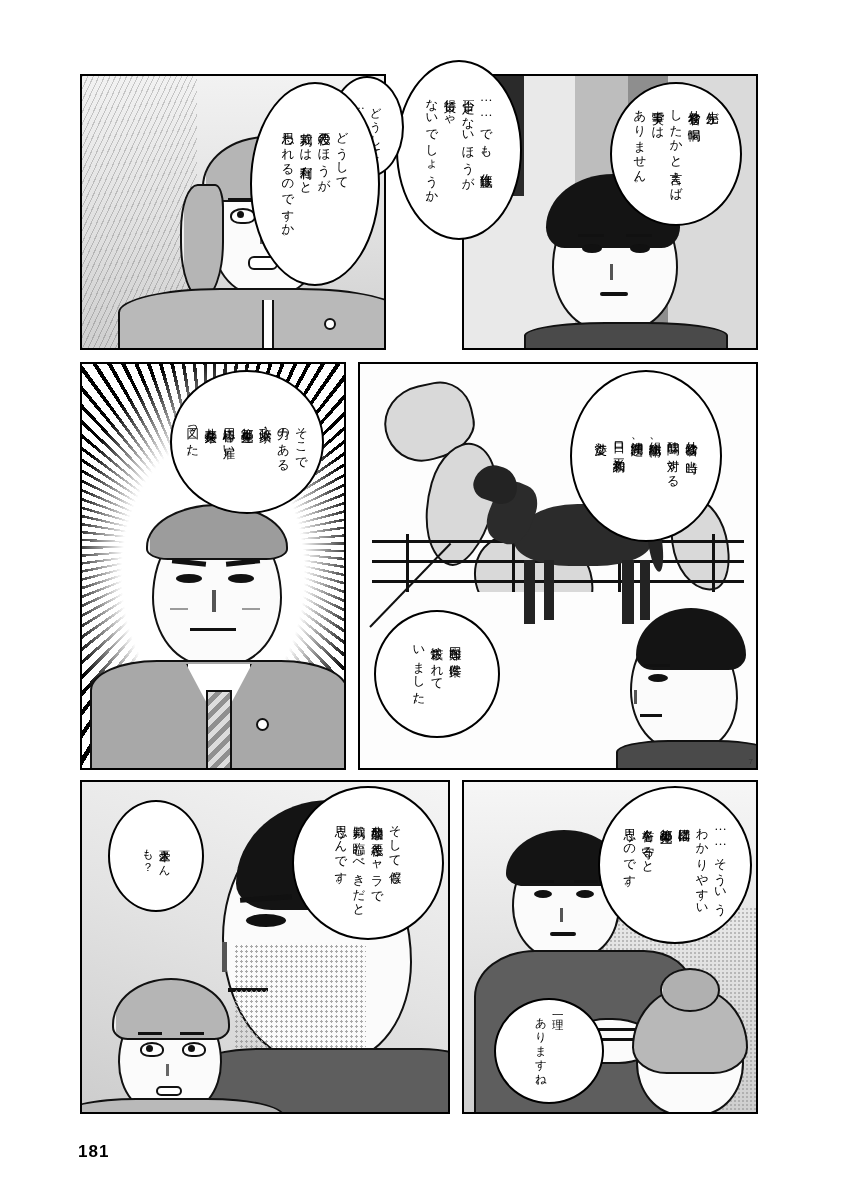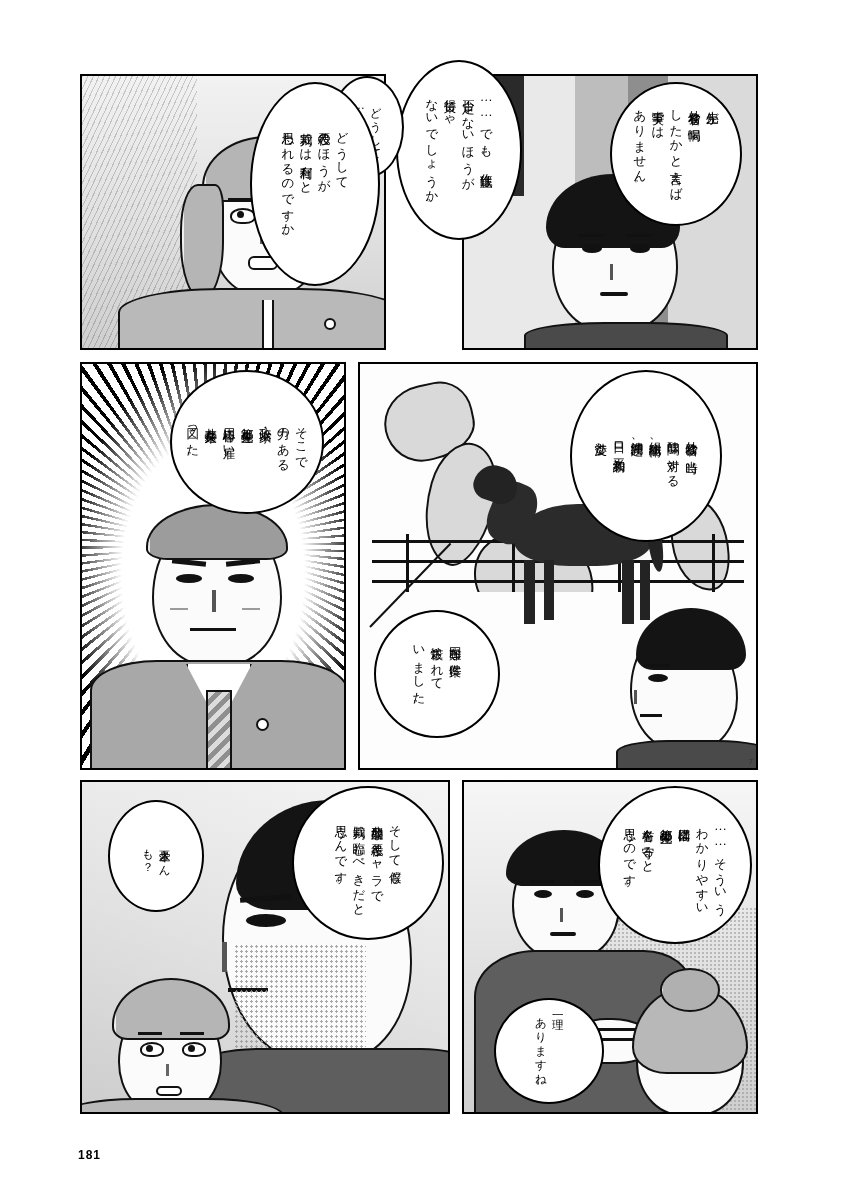--- a/index.html
+++ b/index.html
@@ -65,21 +65,21 @@
   .ground{position:absolute;left:0;right:0;bottom:0;background:#fdfdfd;}
   .fence-rail{position:absolute;height:3px;background:#111;}
   .fence-post{position:absolute;width:3px;background:#111;}
 
   
   .mapshape{position:absolute;background:#d9d9d9;border:2px solid #111;}
 
   
   .folio{
     position:absolute;left:78px;bottom:38px;
-    font-family:"Liberation Sans",sans-serif;font-size:12px;font-weight:700;
+    font-family:"Liberation Sans",sans-serif;font-size:17px;font-weight:700;
     letter-spacing:1px;
   }
   .panel-num{
     position:absolute;font-family:"Liberation Sans",sans-serif;
     font-size:8px;color:#333;
   }
 
   
   .horse-body{position:absolute;background:#2b2b2b;border-radius:46% 46% 40% 40%/60% 60% 40% 40%;}
   .horse-neck{position:absolute;background:#2b2b2b;transform:rotate(22deg);border-radius:40%;}

